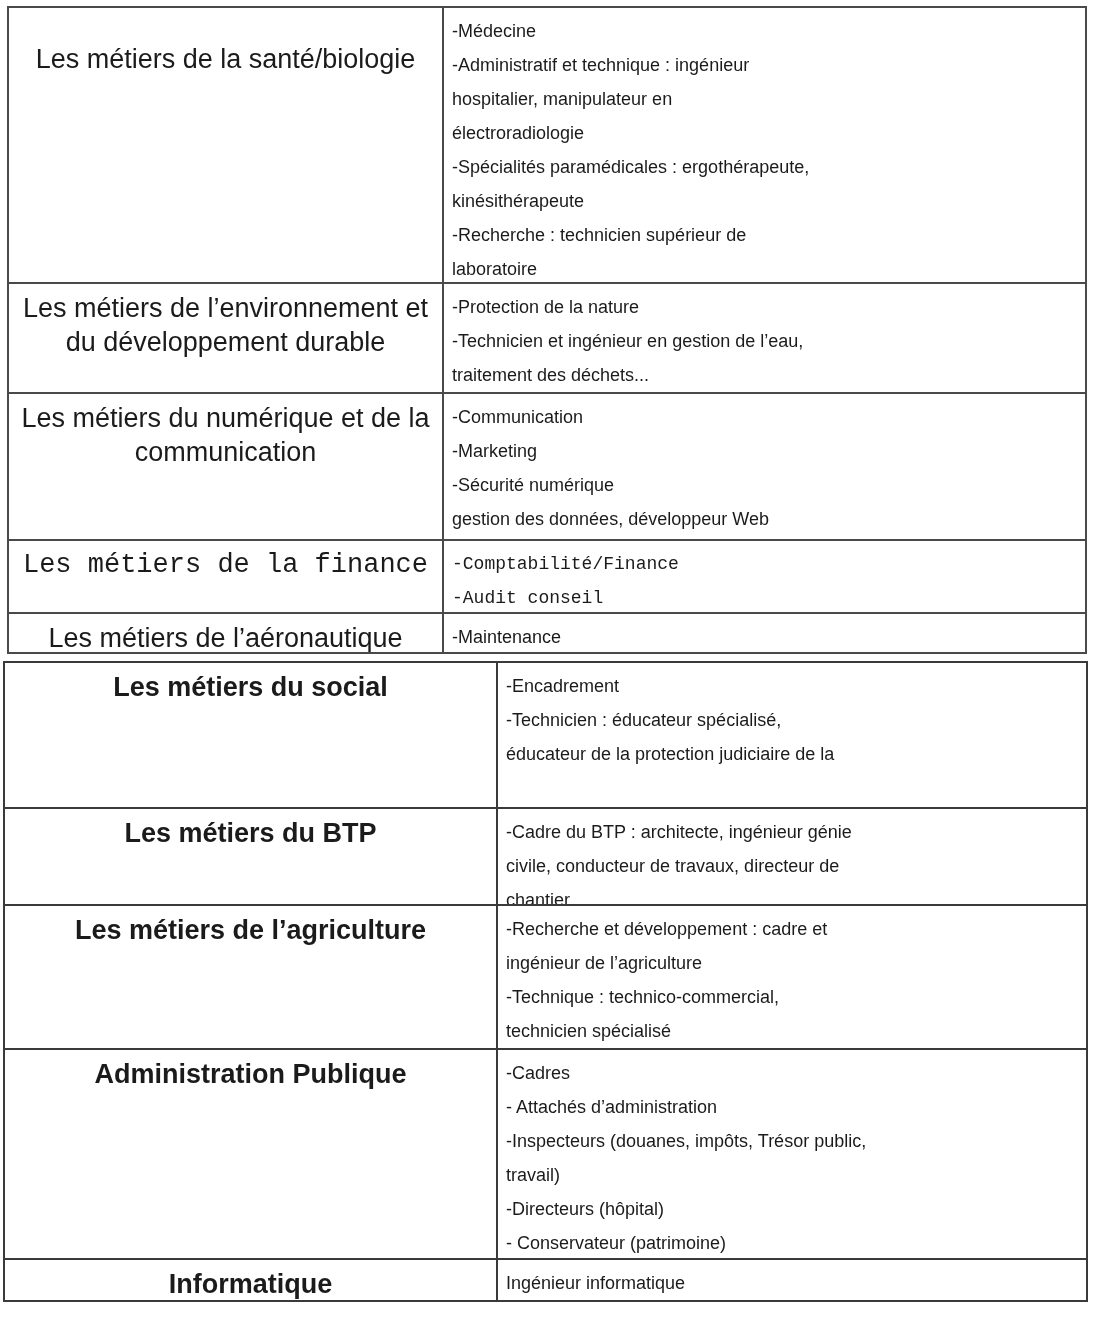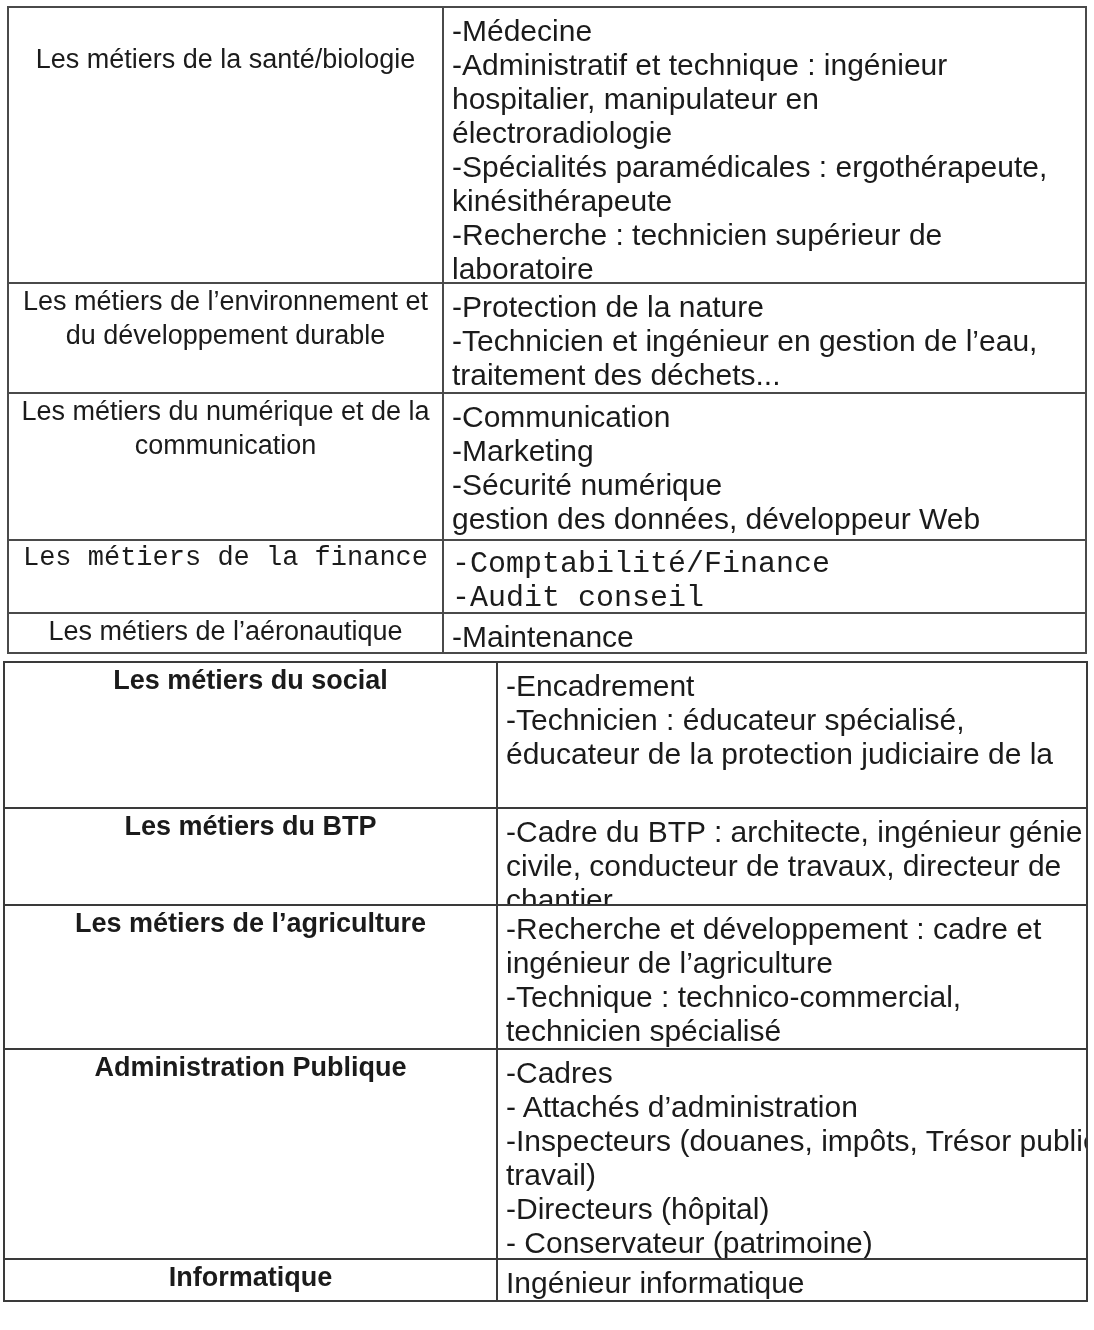--- a/index.html
+++ b/index.html
@@ -38,29 +38,30 @@
     overflow: hidden;
   }
   .row + .row { border-top: 2px solid var(--bc); }
   .cell {
     box-sizing: border-box;
     overflow: hidden;
   }
   .cat {
     border-right: 2px solid var(--bc);
     text-align: center;
+    padding-top: 7px;
     font-size: 27px;
     line-height: 34px;
   }
   .t0 .cat { width: 435px; }
   .t1 .cat { width: 493px; font-weight: bold; }
   .det {
     flex: 1;
     padding: 6px 0 0 8px;
-    font-size: 30px;
+    font-size: 18px;
     line-height: 34px;
   }
   .line { white-space: nowrap; }
   
   .t0 .row:nth-child(1) { height: 274px; }
   .t0 .row:nth-child(2) { height: 110px; }
   .t0 .row:nth-child(3) { height: 147px; }
   .t0 .row:nth-child(4) { height: 73px; font-family: Liberation Mono, monospace; }
   .t0 .row:nth-child(5) { height: 40px; }
   .t1 .row:nth-child(1) { height: 144px; }

